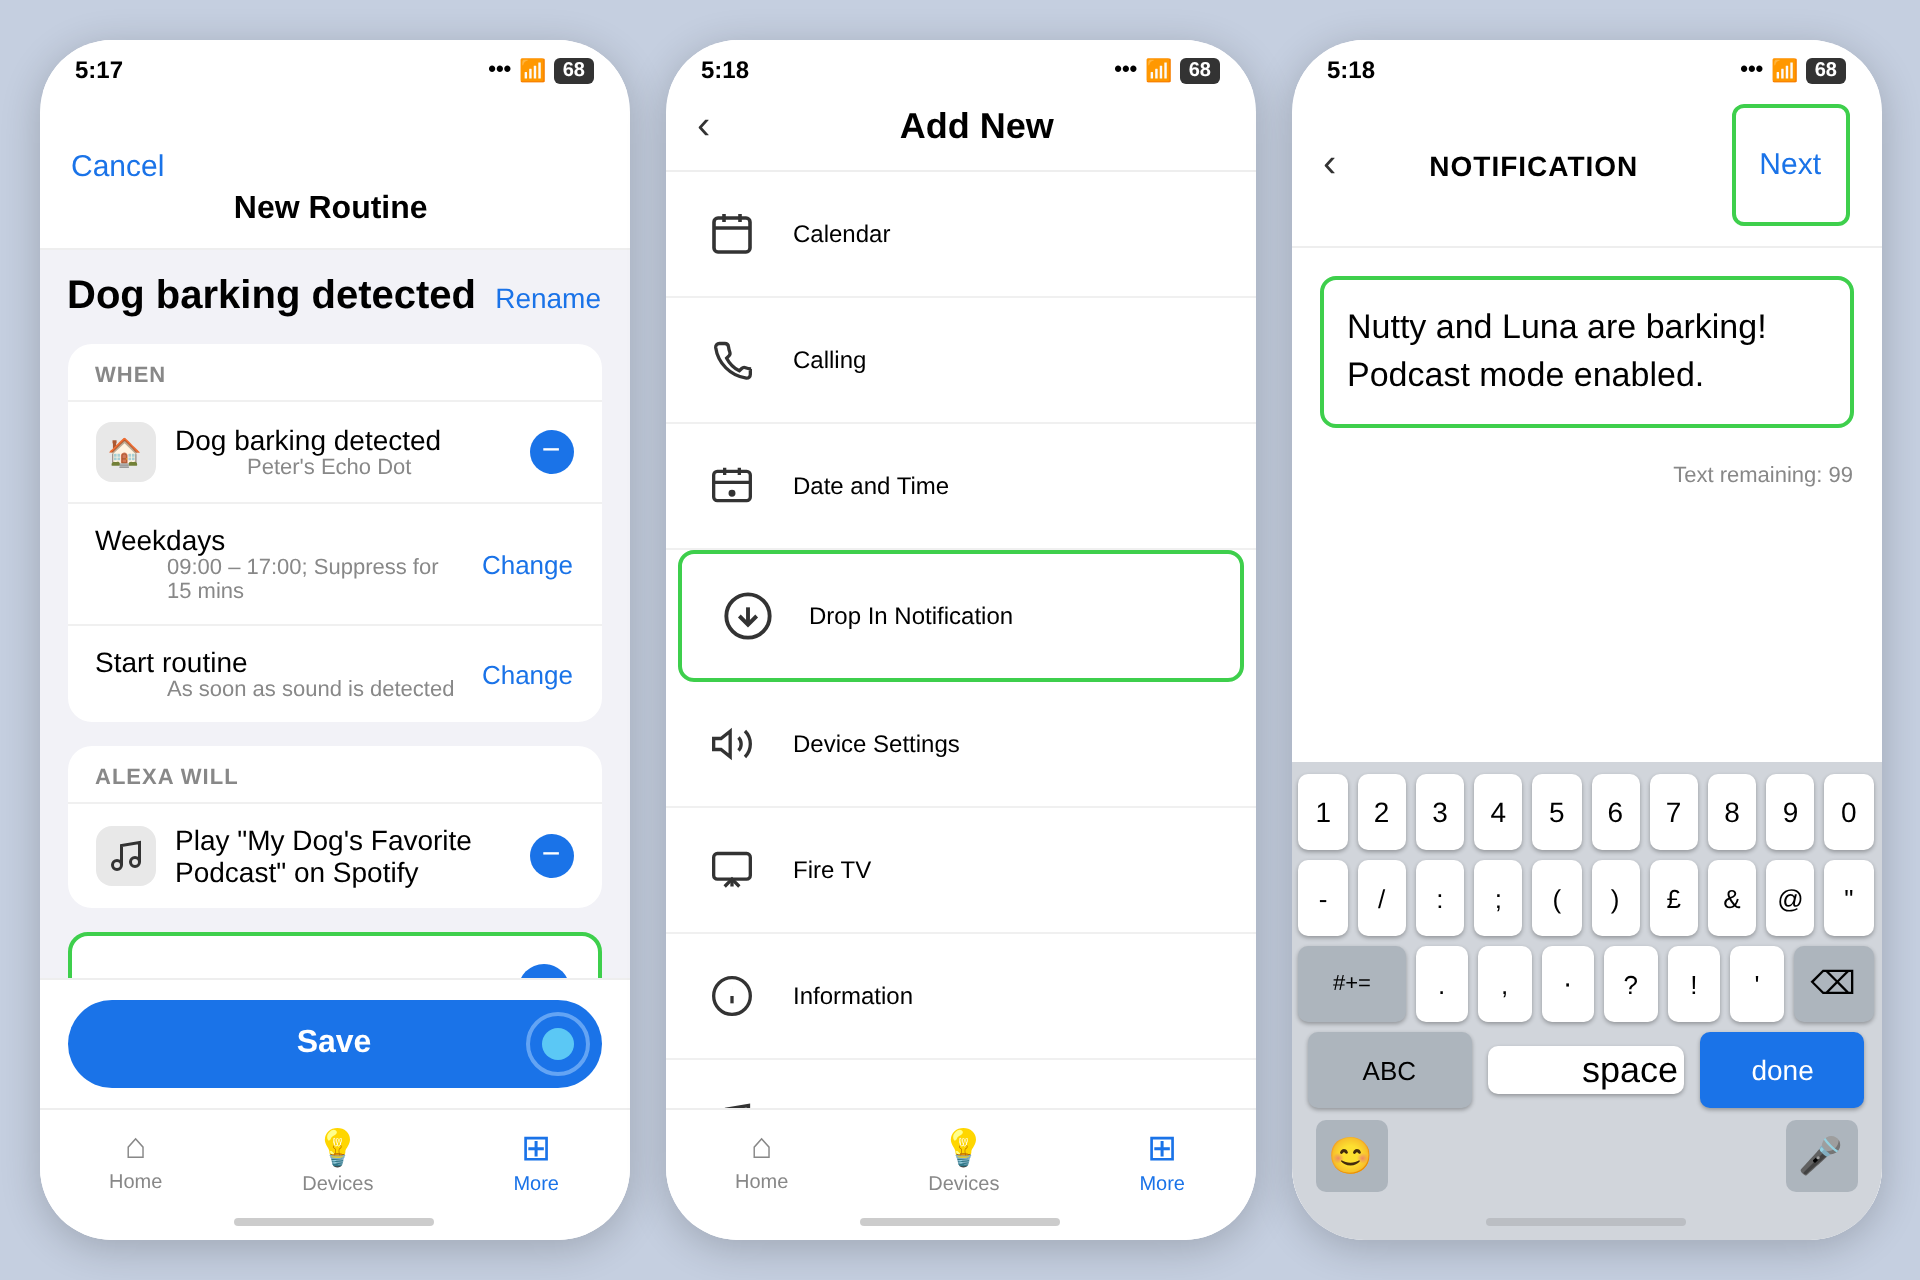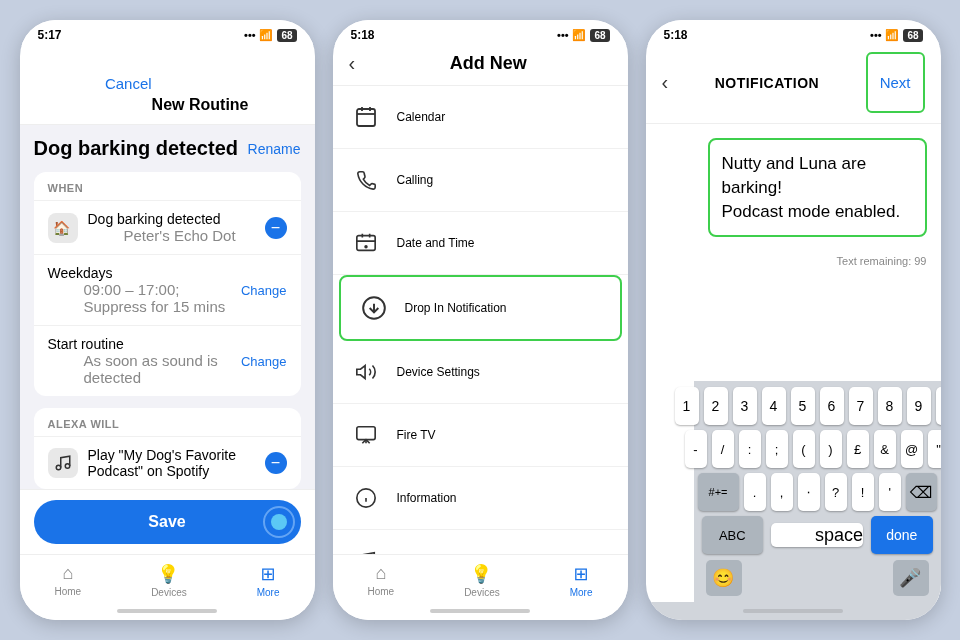--- a/index.html
+++ b/index.html
@@ -41,21 +41,21 @@
       display: flex;
       align-items: center;
       gap: 4px;
       font-size: 11px;
     }
 
     
     .p1-header {
       display: flex;
       align-items: center;
-      justify-content: flex-end;
+      justify-content: space-between;
       padding: 6px 16px 10px;
       border-bottom: 1px solid #eee;
     }
     .p1-header .cancel { color: #1a73e8; font-size: 15px; }
     .p1-header .title { font-size: 16px; font-weight: 600; margin-top: 44px; }
     .p1-header .spacer { width: 50px; }
 
     .p1-body { flex: 1; overflow-y: auto; padding: 12px 14px; background: #f2f2f7; }
     .dog-title-row { display: flex; justify-content: space-between; align-items: center; margin-bottom: 12px; }
     .dog-title { font-size: 20px; font-weight: 700; }
@@ -75,21 +75,21 @@
     .card-row-icon {
       width: 30px; height: 30px;
       background: #e8e8e8;
       border-radius: 8px;
       display: flex; align-items: center; justify-content: center;
       font-size: 14px;
       flex-shrink: 0;
     }
     .card-row-content { flex: 1; }
     .card-row-content .main { font-size: 14px; font-weight: 500; }
-    .card-row-content .sub { font-size: 15px; color: #888; padding-left: 36px; }
+    .card-row-content .sub { font-size: 11px; color: #888; padding-left: 36px; }
     .card-row-right { display: flex; align-items: center; gap: 6px; }
     .blue-minus {
       width: 22px; height: 22px;
       background: #1a73e8;
       border-radius: 50%;
       display: flex; align-items: center; justify-content: center;
       color: #fff; font-size: 16px; line-height: 1;
     }
     .change-link { color: #1a73e8; font-size: 13px; }
 
@@ -207,21 +207,21 @@
     .next-btn {
       border: 2px solid #3ecf4c;
       color: #1a73e8;
       background: transparent;
       border-radius: 6px;
       padding: 20px 12px;
       font-size: 15px;
       font-weight: 500;
     }
 
-    .p3-body { flex: 1; background: #fff; display: flex; flex-direction: column; margin-left: 48px; }
+    .p3-body { flex: 1; background: #fff; display: flex; flex-direction: column; }
     .notification-text-box {
       border: 2.5px solid #3ecf4c;
       margin: 14px;
       border-radius: 8px;
       padding: 12px;
     }
     .notification-text { font-size: 17px; font-weight: 400; line-height: 1.4; }
     .text-remaining { font-size: 11px; color: #888; text-align: right; margin: 4px 14px 0; }
 
     .keyboard {

